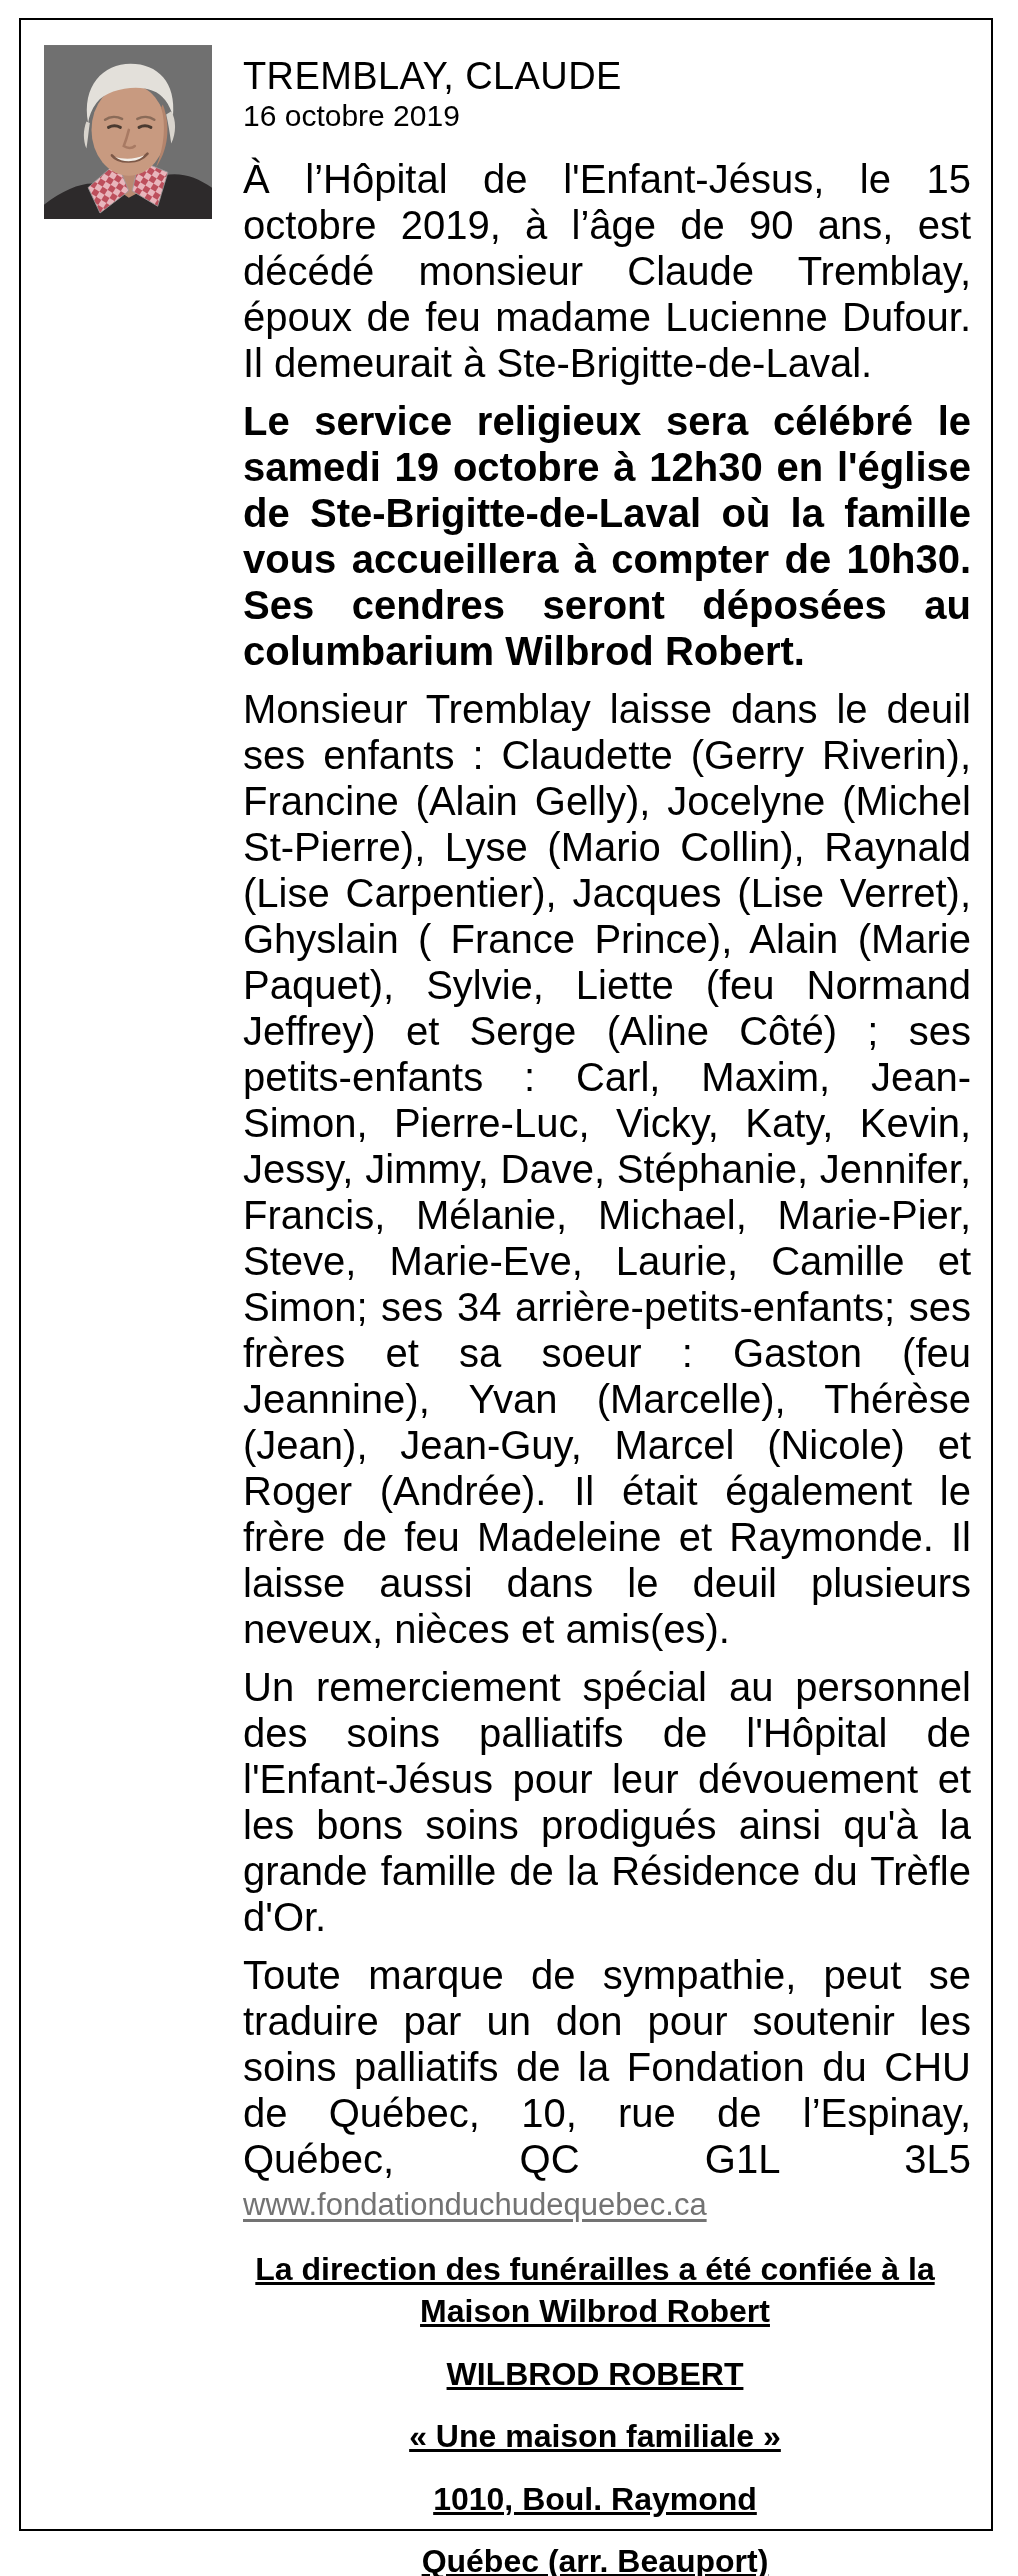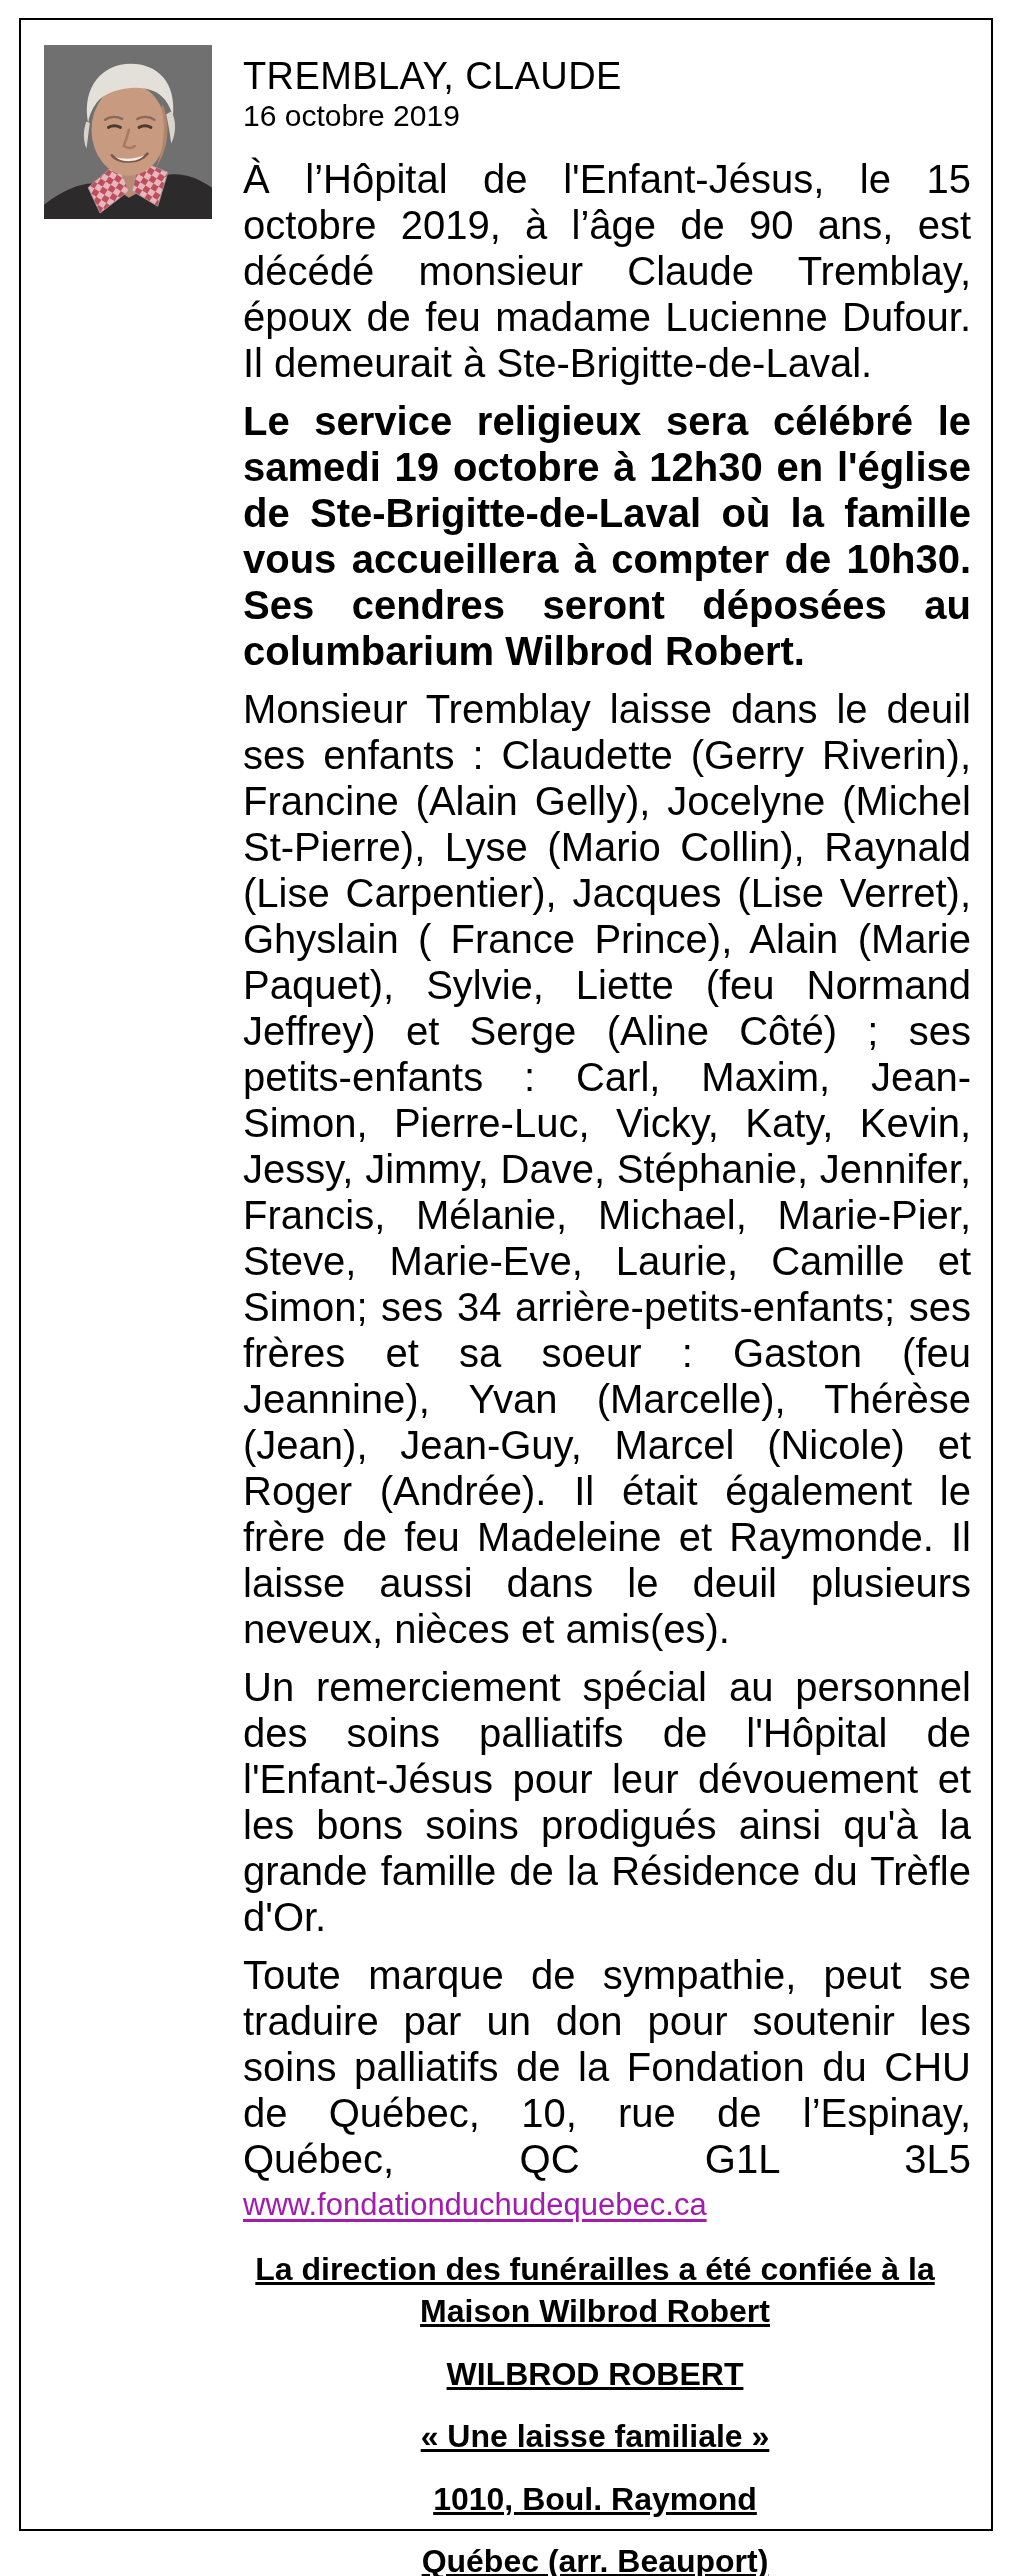--- a/index.html
+++ b/index.html
@@ -54,21 +54,21 @@
     text-align: justify;
     margin: 12px 0 0 0;
   }
   .para.first { margin-top: 0; }
   .bold { font-weight: 700; }
   .donation { text-align: justify; text-align-last: justify; }
   .link-line {
     display: block;
     font-size: 31px;
     line-height: 46px;
-    color: #a21caf;
+    color: #737373;
     text-decoration: underline;
     text-underline-offset: 4.2px;
     width: -moz-fit-content;
     width: fit-content;
   }
   .center-block {
     width: 728px;
     margin: 20.4px 0 0 -12px;
     text-align: center;
     font-weight: 700;
@@ -142,20 +142,20 @@
       <span>Toute marque de sympathie, peut se traduire par un don pour soutenir les soins palliatifs de la Fondation du CHU de Québec, 10, rue de l’Espinay, Québec, QC G1L 3L5</span>
     </div>
     <a class="link-line" href="#">www.fondationduchudequebec.ca</a>
 
     <div class="center-block">
       <div>La direction des funérailles a été confiée à la</div>
       <div>Maison Wilbrod Robert</div>
     </div>
 
     <div class="center-block">WILBROD ROBERT</div>
-    <div class="center-block">« Une laisse familiale »</div>
+    <div class="center-block">« Une maison familiale »</div>
     <div class="center-block">1010, Boul. Raymond</div>
     <div class="center-block">Québec (arr. Beauport)</div>
 
     <div class="footer-left">Pour renseignements : 418 661-9223</div>
   </div>
 </div>
 
 
 </body></html>

